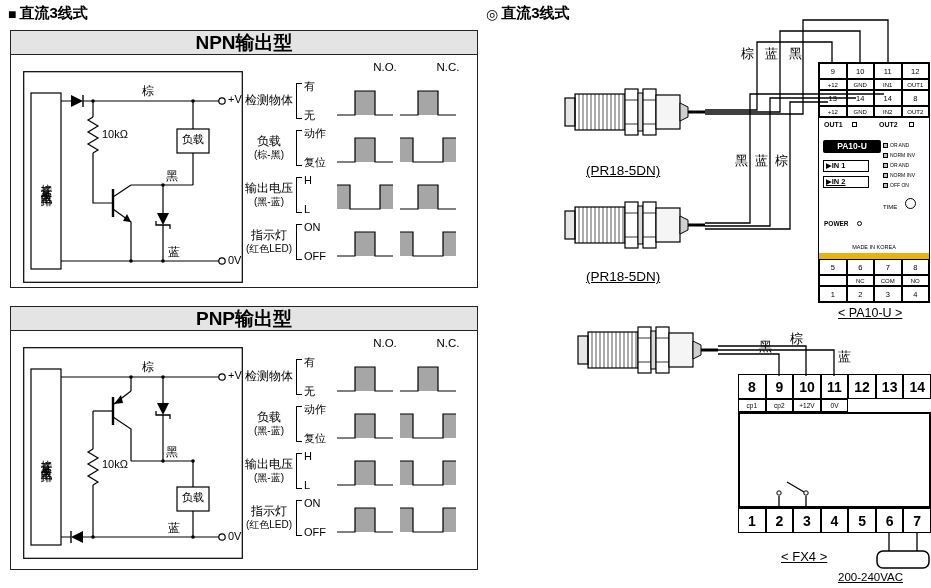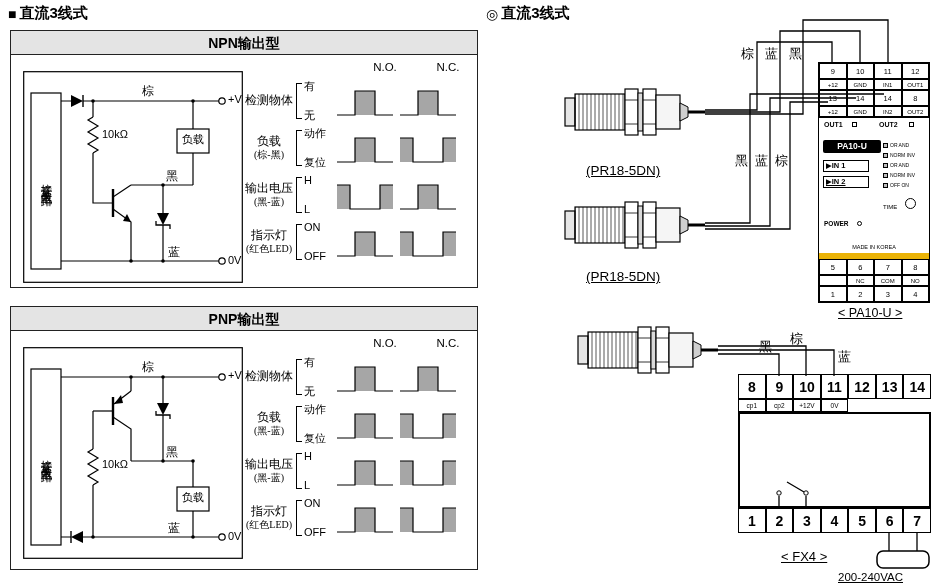--- a/index.html
+++ b/index.html
@@ -1,31 +1,31 @@
 <!DOCTYPE html>
 <html><head>
 <meta charset="utf-8">
 <style>
   *{margin:0;padding:0;box-sizing:border-box;}
   body{background:#fff;font-family:"Liberation Sans","DejaVu Sans",sans-serif;color:#000;}
   #canvas{position:relative;width:931px;height:588px;background:#fff;overflow:hidden;}
   .hdr{position:absolute;font-size:15px;font-weight:bold;display:flex;align-items:center;gap:3px;}
   .hdr .bullet{font-size:14px;}
   .panel{position:absolute;left:10px;width:468px;border:1px solid #222;background:#fff;}
-  .panel-title{height:24px;background:#e4e4e4;border-bottom:1px solid #222;text-align:center;font-weight:bold;font-size:14px;line-height:24px;}
+  .panel-title{height:24px;background:#e4e4e4;border-bottom:1px solid #222;text-align:center;font-weight:bold;font-size:19px;line-height:24px;}
   .circuit{position:absolute;left:12px;top:40px;width:220px;height:212px;}
   .circuit svg{position:absolute;left:0;top:0;}
   .clabel{position:absolute;font-size:12px;line-height:1;background:#fff;padding:0 1px;}
   .clabel.load{width:32px;text-align:center;font-size:11px;background:none;}
   .vtext{position:absolute;left:8px;top:22px;width:30px;height:176px;writing-mode:vertical-rl;-webkit-text-orientation:upright;text-orientation:upright;font-size:11.5px;letter-spacing:2px;display:flex;align-items:center;justify-content:center;}
   .thead{position:absolute;top:30px;width:56px;text-align:center;font-size:11.5px;}
   .timing{position:absolute;left:232px;top:46px;width:234px;}
   .t-row{display:flex;align-items:center;height:47px;}
   .t-label{width:52px;text-align:center;font-size:12px;line-height:1.2;}
-  .t-label .sub{font-size:10px;display:block;font-family:Liberation Serif, serif;}
+  .t-label .sub{font-size:10px;display:block;}
   .bracket{margin-left:1px;width:6px;height:36px;border-left:1.5px solid #000;border-top:1.5px solid #000;border-bottom:1.5px solid #000;}
   .states{width:28px;height:40px;display:flex;flex-direction:column;justify-content:space-between;font-size:11px;padding-left:2px;line-height:1;}
   .wfc{margin-left:7px;display:block;}
   .pa10u{position:absolute;left:818px;top:62px;width:112px;border:1.5px solid #000;background:#fff;}
   .pa-grid{display:grid;grid-template-columns:repeat(4,1fr);}
   .pa-cell{border:1px solid #000;height:16px;font-size:7.5px;display:flex;align-items:center;justify-content:center;overflow:hidden;}
   .pa-cell.lbl{height:11px;font-size:6px;}
   .pa-face{position:relative;height:142px;border-top:1px solid #000;border-bottom:6px solid #eab308;}
   .pa-out{position:absolute;font-size:7px;font-weight:bold;}
   .pa-sq{position:absolute;width:5px;height:5px;border:1px solid #000;background:#fff;}

